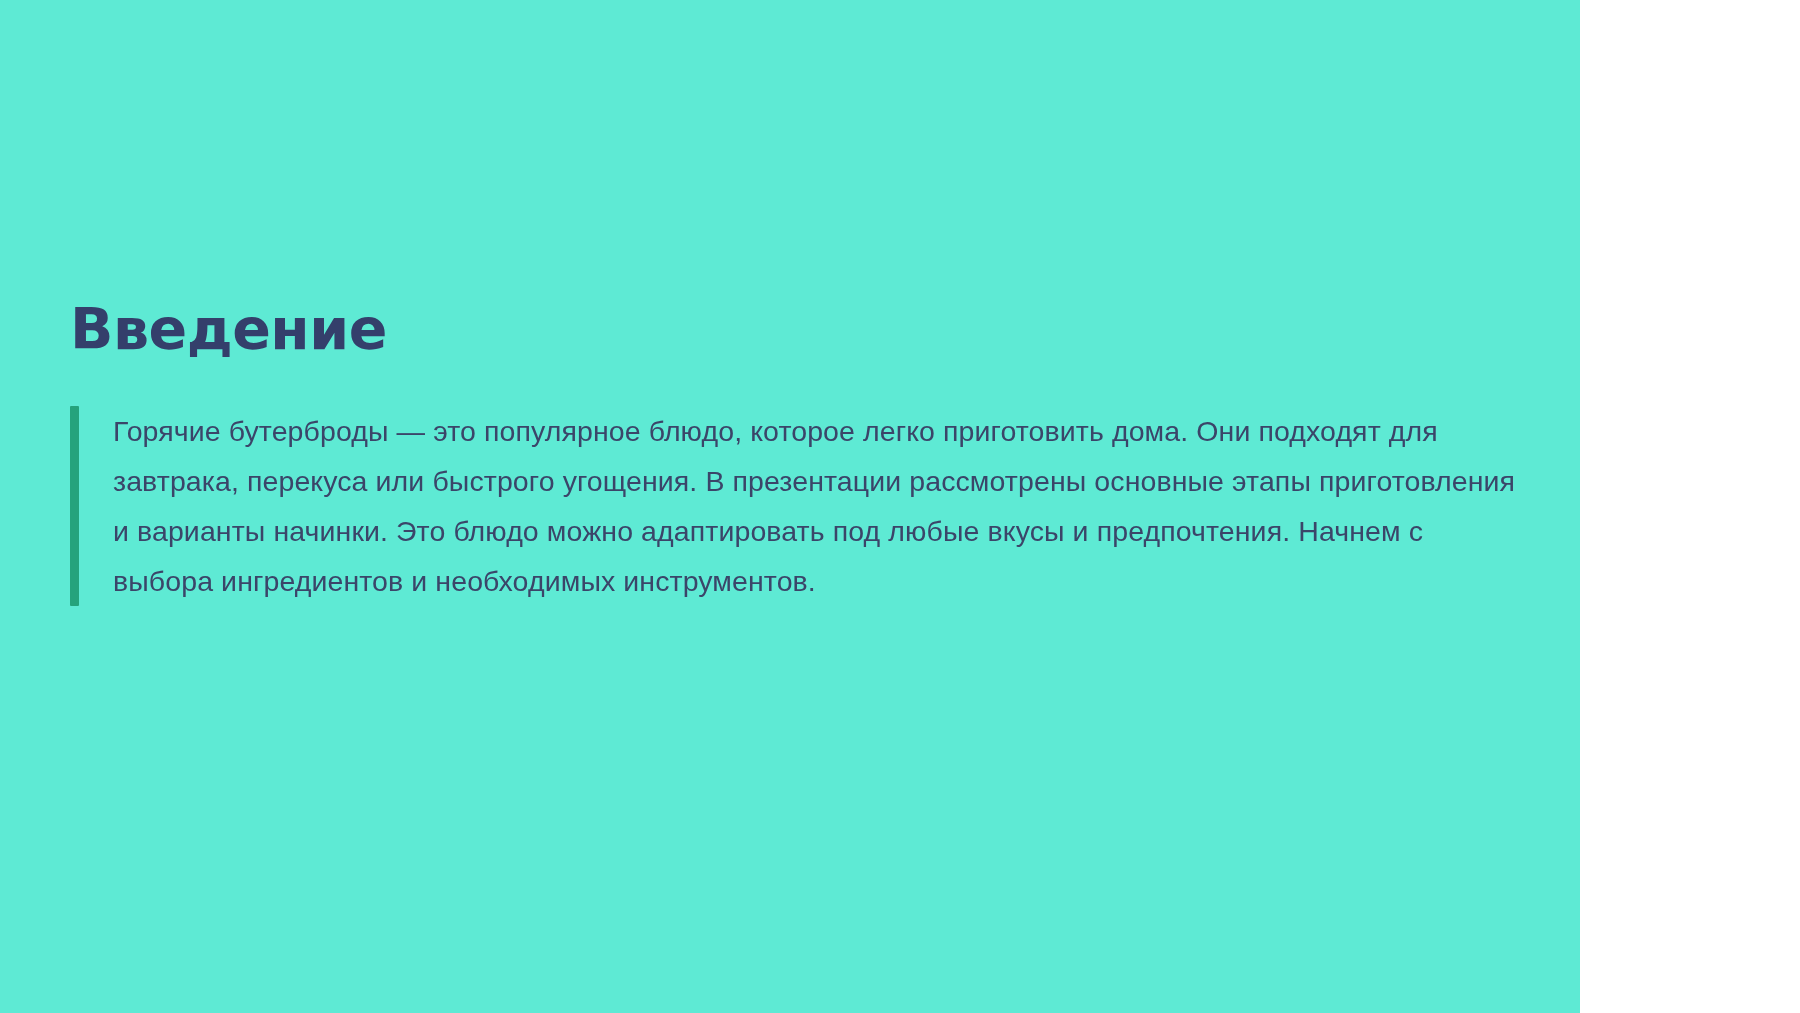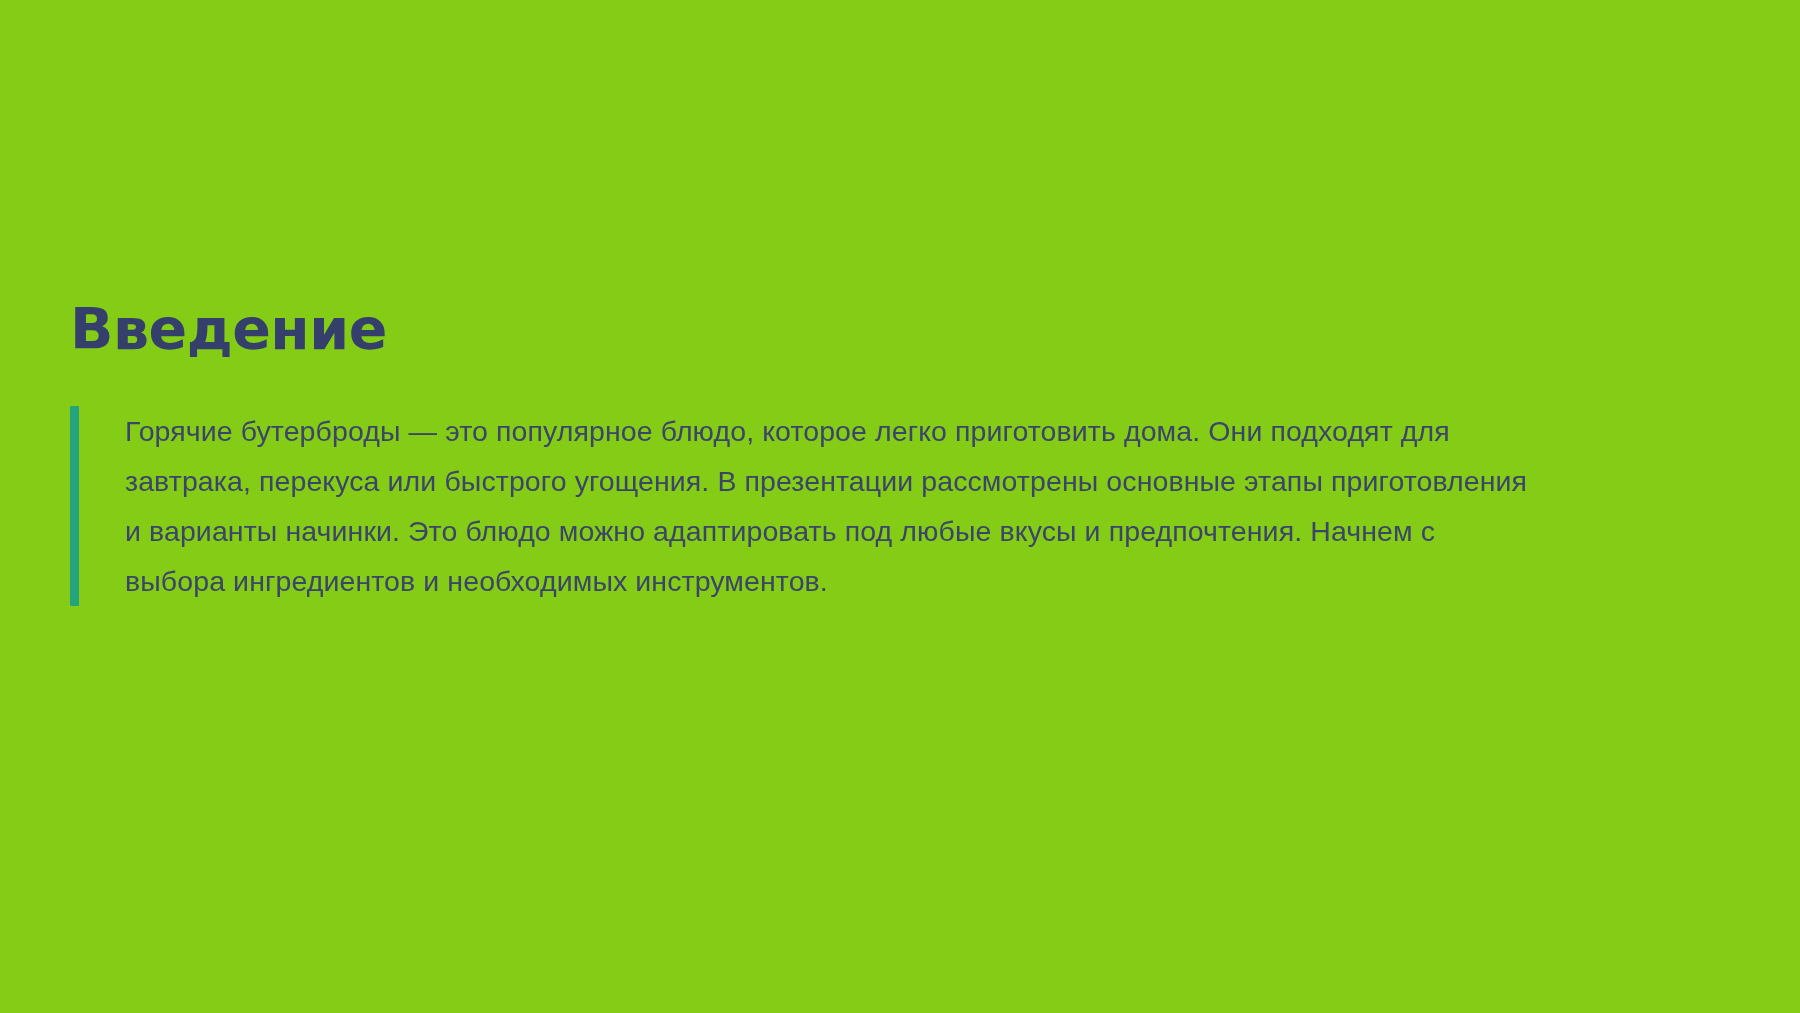--- a/index.html
+++ b/index.html
@@ -10,23 +10,23 @@
   body {
     width: 1800px;
     height: 1013px;
     background: #ffffff;
     font-family: "Liberation Sans", "DejaVu Sans", sans-serif;
     overflow: hidden;
   }
 
   #slide {
     position: relative;
-    width: 1800px;
+    width: 1580px;
     height: 1013px;
-    background: #84cc16;
+    background: #5eead4;
     box-sizing: border-box;
   }
 
   
   .content {
     position: absolute;
     left: 70px;
     top: 300px;
     width: 1460px;
   }
@@ -53,21 +53,21 @@
     position: absolute;
     left: 0;
     top: 0;
     width: 9px;
     height: 100%;
     background: #25a37c;
     border-radius: 1px;
   }
 
   .body-text {
-    margin: 12px;
+    margin: 0;
     padding: 0;
     font-family: "Liberation Sans", "DejaVu Sans", sans-serif;
     font-size: 28.5px;
     line-height: 50px;
     font-weight: 400;
     color: #3b4569;
     letter-spacing: 0.1px;
     text-align: left;
     width: 1412px;
   }

